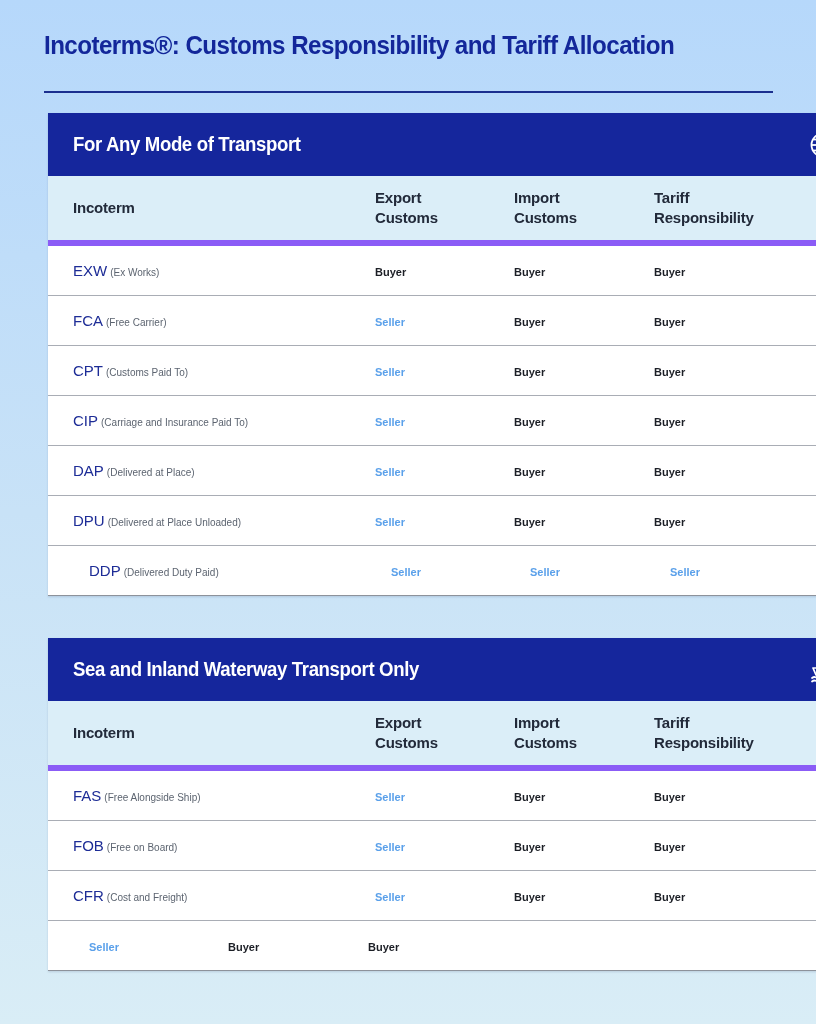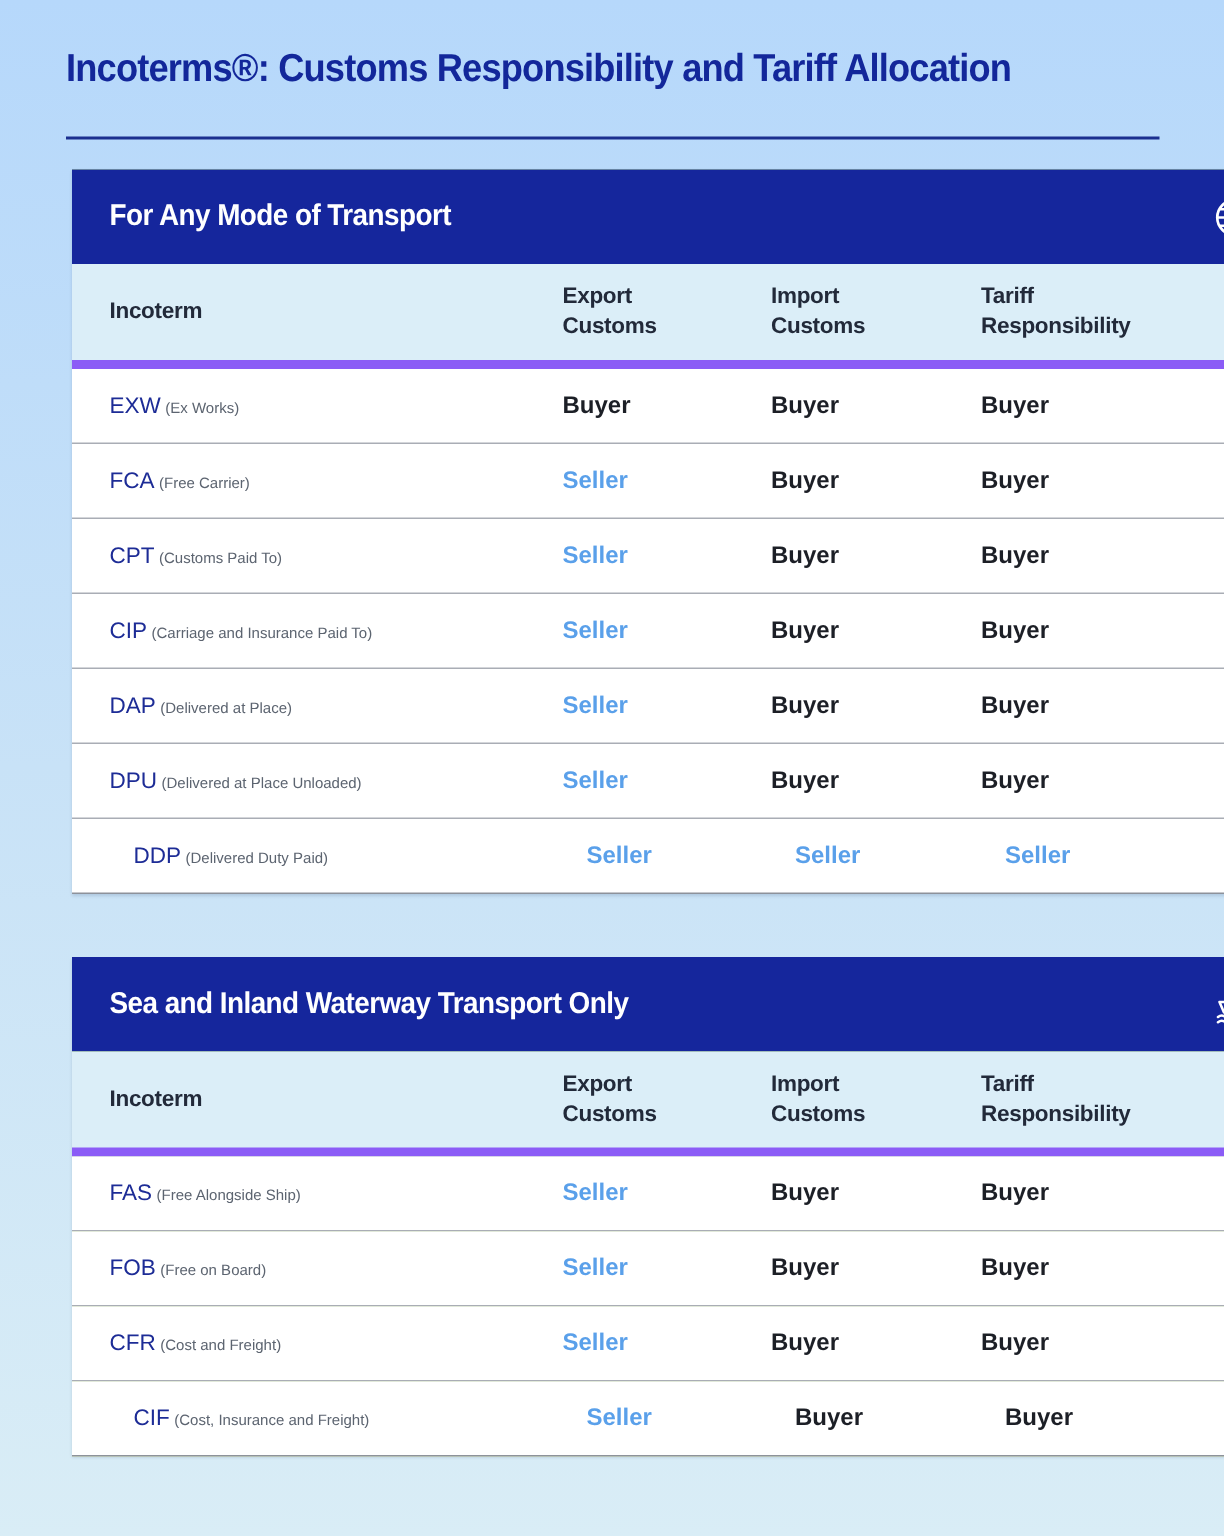--- a/index.html
+++ b/index.html
@@ -85,21 +85,21 @@
       font-size: 15px;
       font-weight: normal;
       color: #1d2c96;
     }
     .term-name {
       font-size: 10px;
       color: #5c6470;
       margin-left: 3px;
     }
     .party {
-      font-size: 16px;
+      font-size: 11px;
       font-weight: bold;
       margin-top: 28px;
     }
     .party.buyer { color: #1c1f26; }
     .party.seller { color: #5aa0ea; }
   </style>
 </head>
 <body>
 
 <h1 class="page-title">Incoterms®: Customs Responsibility and Tariff Allocation</h1>
@@ -220,19 +220,18 @@
         <div class="cell-import"><span class="party buyer">Buyer</span></div>
         <div class="cell-tariff"><span class="party buyer">Buyer</span></div>
       </div>
       <div class="data-row">
         <div class="cell-incoterm"><span class="term-code">CFR</span><span class="term-name">(Cost and Freight)</span></div>
         <div class="cell-export"><span class="party seller">Seller</span></div>
         <div class="cell-import"><span class="party buyer">Buyer</span></div>
         <div class="cell-tariff"><span class="party buyer">Buyer</span></div>
       </div>
       <div class="data-row">
-        <div class="cell-incoterm"><span class="term-code">CIF</span><span class="term-name">(Cost, Insurance and Freight)</span></div>
         <div class="cell-export"><span class="party seller">Seller</span></div>
         <div class="cell-import"><span class="party buyer">Buyer</span></div>
         <div class="cell-tariff"><span class="party buyer">Buyer</span></div>
       </div>
     </div>
 </section>
 
 </body></html>

